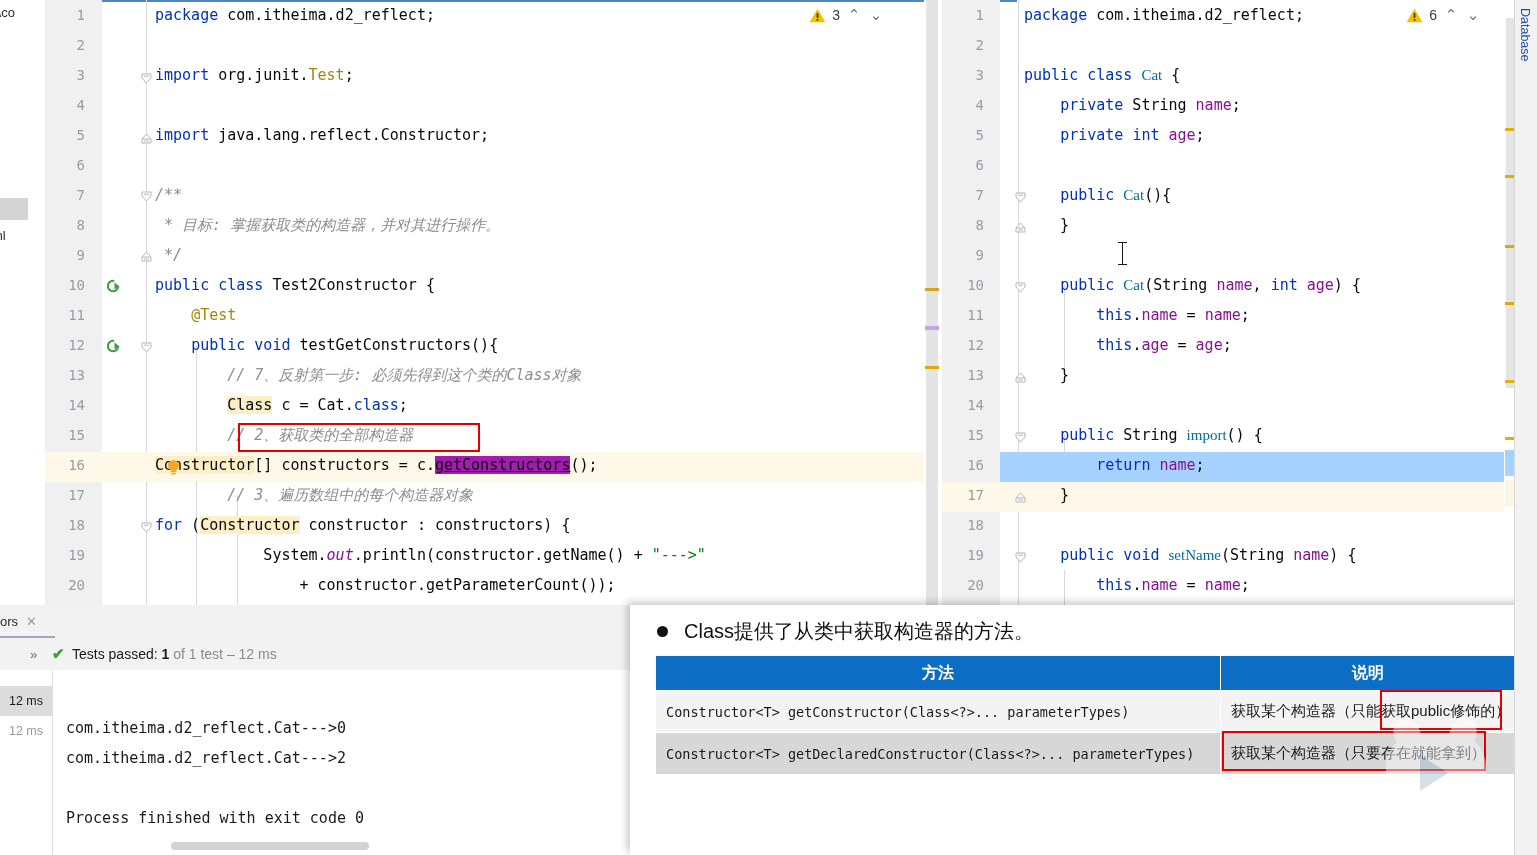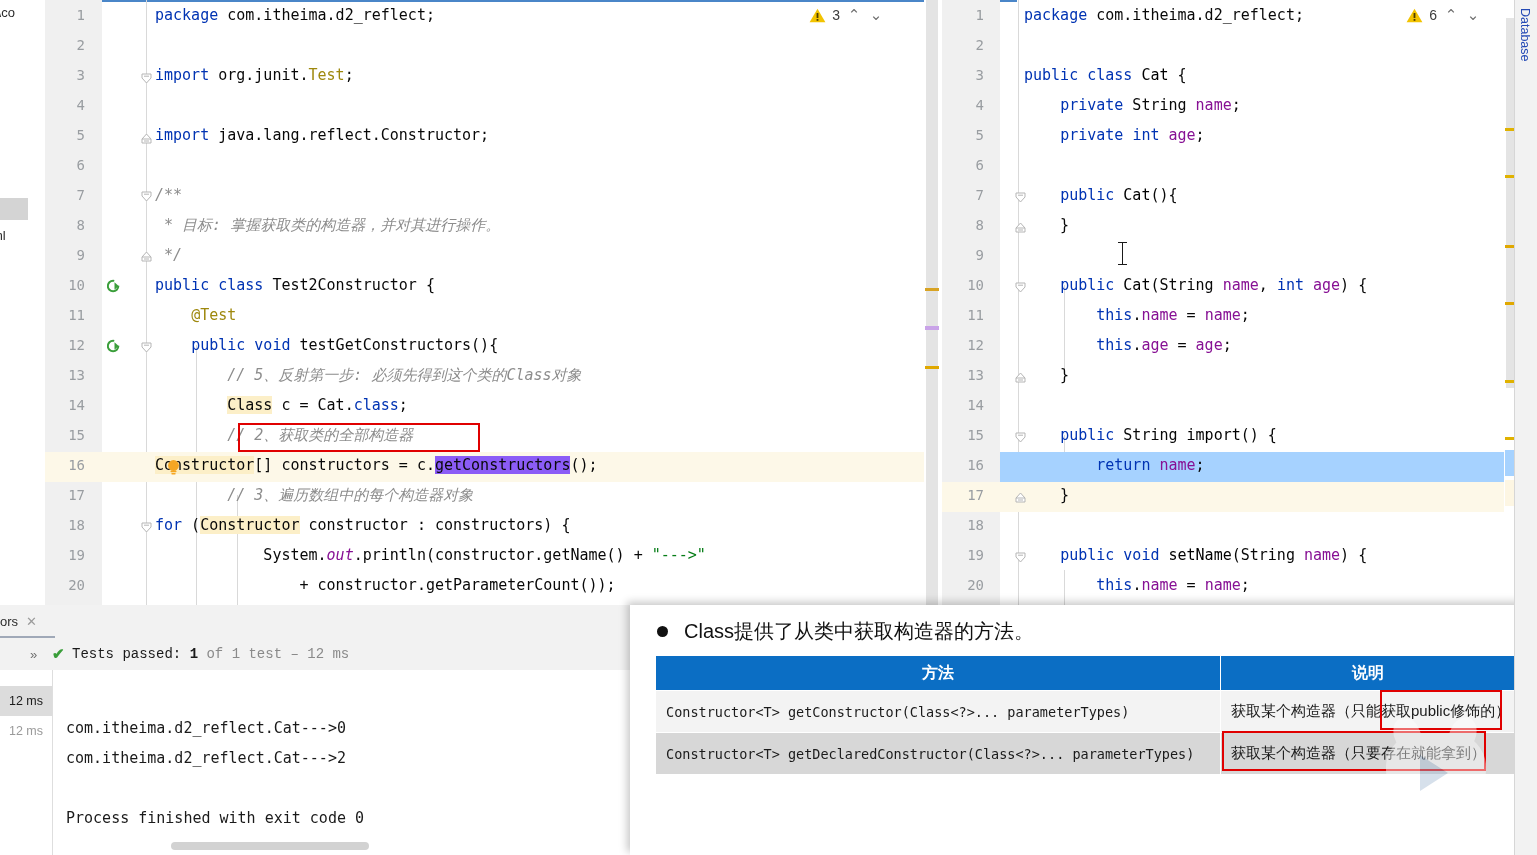--- a/index.html
+++ b/index.html
@@ -44,23 +44,23 @@
 
   .vline{position:absolute;width:1px;background:#d9d9d9;}
 
   
   .kw{color:#0033b3;}
   .anno{color:#9e880d;}
   .cmt{color:#8c8c8c;font-style:italic;}
   .str{color:#067d17;}
   .fld{color:#871094;}
   .stat{color:#871094;font-style:italic;}
-  .gray{color:#000000;}
+  .gray{color:#0369a1;font-family:Liberation Serif, serif;}
   .hl-ident{background:#fcefc8;}
-  .hl-sel{background:#8b5cf6;}
+  .hl-sel{background:#a21caf;text-decoration:underline;}
 
   
   .row-caret{position:absolute;left:0;right:0;height:30px;background:#fdf8e8;}
   .row-selblue{position:absolute;height:30px;background:#a6d2ff;}
 
   
   .redbox{position:absolute;border:2px solid #e00000;box-sizing:border-box;pointer-events:none;}
 
   
   .run-icon{position:absolute;width:15px;height:15px;}
@@ -83,21 +83,21 @@
   .bt-tabs{position:absolute;left:0;top:0;width:1537px;height:33px;background:#f2f2f2;border-bottom:1px solid #d6d6d6;}
   .bt-tab{position:absolute;left:-10px;top:0;height:33px;display:flex;align-items:center;gap:8px;
     padding:0 10px;font-size:13px;color:#2b2b2b;}
   .bt-tab .x{color:#9b9b9b;font-size:13px;}
   .bt-tab-underline{position:absolute;left:0;top:31px;width:55px;height:2px;background:#a0a9b8;}
   .bt-div{position:absolute;top:0;width:1px;height:33px;background:#dcdcdc;}
 
   .bt-status{position:absolute;left:0;top:33px;width:1537px;height:32px;background:#f2f2f2;display:flex;align-items:center;}
   .bt-status .chevs{position:absolute;left:30px;color:#6e6e6e;font-size:13px;}
   .bt-status .check{position:absolute;left:52px;color:#3a9e3a;font-size:15px;font-weight:bold;}
-  .bt-status .txt{position:absolute;left:72px;font-size:14px;color:#1a1a1a;font-family:Liberation Mono, monospace;}
+  .bt-status .txt{position:absolute;left:72px;font-size:14px;color:#1a1a1a;}
   .bt-status .muted{color:#8a8a8a;}
 
   .bt-timecol{position:absolute;left:0;top:65px;width:52px;height:185px;background:#ffffff;}
   .tcell{position:absolute;left:0;width:52px;height:30px;line-height:30px;text-align:center;font-size:12.5px;}
   .tcell.sel{background:#dcdcdc;color:#1a1a1a;}
   .tcell.dim{color:#9a9a9a;}
 
   .bt-console{position:absolute;left:52px;top:65px;right:0;bottom:0;background:#ffffff;border-left:1px solid #dedede;}
   .cline{position:absolute;left:13px;white-space:pre;
     font-family:"DejaVu Sans Mono","Liberation Mono",monospace;font-size:15px;color:#1a1a1a;height:30px;line-height:30px;}
@@ -196,21 +196,21 @@
         <div class="ln">
           <span class="num">11</span>
           <span class="code">    <span class="anno">@Test</span></span>
         </div>
         <div class="ln">
           <span class="num">12</span>
           <span class="code">    <span class="kw">public</span> <span class="kw">void</span> testGetConstructors(){</span>
         </div>
         <div class="ln">
           <span class="num">13</span>
-          <span class="code"><span class="cmt">        // 5、反射第一步: 必须先得到这个类的Class对象</span></span>
+          <span class="code"><span class="cmt">        // 7、反射第一步: 必须先得到这个类的Class对象</span></span>
         </div>
         <div class="ln">
           <span class="num">14</span>
           <span class="code">        <span class="hl-ident">Class</span> c = Cat.<span class="kw">class</span>;</span>
         </div>
         <div class="ln">
           <span class="num">15</span>
           <span class="code"><span class="cmt">        // 2、获取类的全部构造器</span></span>
         </div>
         <div class="ln">

